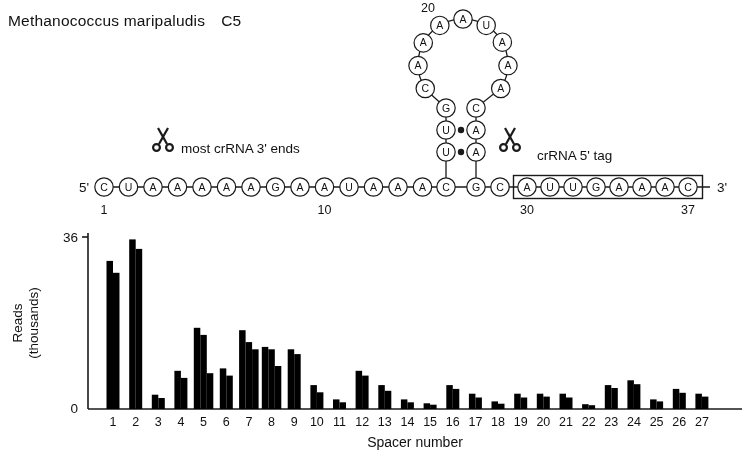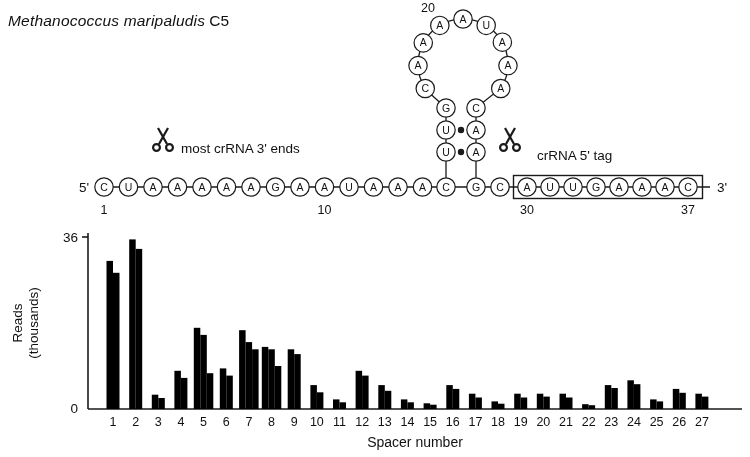--- a/index.html
+++ b/index.html
@@ -1,22 +1,22 @@
 <!DOCTYPE html>
 <html><head>
 <meta charset="utf-8">
 <style>
   html,body{margin:0;padding:0;background:#fff;}
   #root{
     position:relative;width:750px;height:457px;background:#ffffff;
     font-family:"Liberation Sans", sans-serif;color:#111;overflow:hidden;
   }
   #title{position:absolute;left:8px;top:12px;font-size:15.5px;letter-spacing:.2px;}
-  #title .species{font-style:italic;}
-  #title .strain{font-style:normal;margin-left:4px;text-align:center;}
+  #title .species{}
+  #title .strain{font-style:normal;margin-left:16px;text-align:center;}
   svg{position:absolute;left:0;display:block;}
   #diagram{top:0;}
   #chart{top:227px;}
   svg text{fill:#111;}
 </style>
 </head>
 <body>
 
 <div id="root">
   <div id="title">

